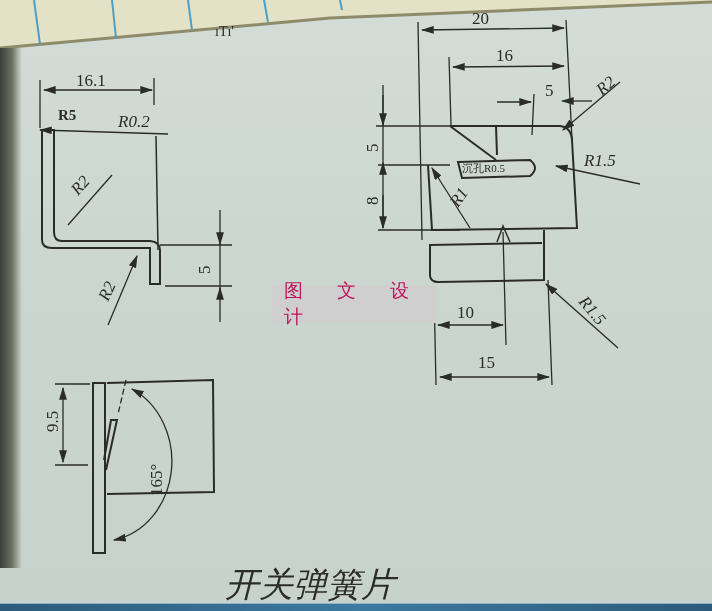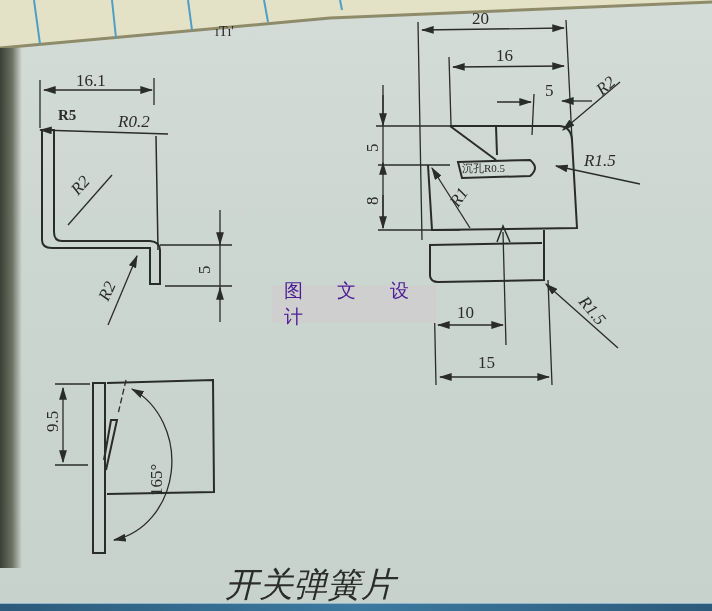--- a/index.html
+++ b/index.html
@@ -2,21 +2,21 @@
 <html><head>
 <meta charset="utf-8">
 <style>
   html,body{margin:0;padding:0;}
   body{width:712px;height:611px;overflow:hidden;position:relative;background:#c9d2cc;font-family:"Liberation Serif",serif;}
   #stage{position:absolute;left:0;top:0;width:712px;height:611px;}
   .paper{position:absolute;left:0;top:0;width:712px;height:611px;background:linear-gradient(180deg,#d3dcd7 0%,#ccd6d1 45%,#c8d2cd 100%);}
   .notebook{position:absolute;left:0;top:0;width:712px;height:60px;}
   .left-shadow{position:absolute;left:0;top:48px;width:22px;height:520px;background:linear-gradient(90deg,#3a3f36 0%,#6d7262 55%,rgba(180,190,180,0) 100%);}
   .bottom-bar{position:absolute;left:0;top:603px;width:712px;height:8px;background:linear-gradient(90deg,#2c5a7a,#3c7aa0 50%,#2c5a7a);border-top:1px solid #8fb4cc;}
-  .watermark{position:absolute;left:272px;top:285px;width:164px;height:38px;background:#cfcfcf;display:flex;align-items:center;justify-content:center;letter-spacing:14px;font-family:"DejaVu Sans",sans-serif;font-size:19px;color:#4c1d95;padding-left:12px;box-sizing:border-box;}
+  .watermark{position:absolute;left:272px;top:285px;width:164px;height:38px;background:#cfcfcf;display:flex;align-items:center;justify-content:center;letter-spacing:14px;font-family:"DejaVu Sans",sans-serif;font-size:19px;color:#be185d;padding-left:12px;box-sizing:border-box;}
   svg text{font-family:"Liberation Serif",serif;fill:#2a2c2a;}
   .dim{font-size:17px;}
   .hand{font-family:"DejaVu Sans",sans-serif;font-size:34px;fill:#2b2d2b;font-style:italic;}
 </style>
 </head>
 <body>
 
 <div id="stage">
   <div class="paper"></div>
 

